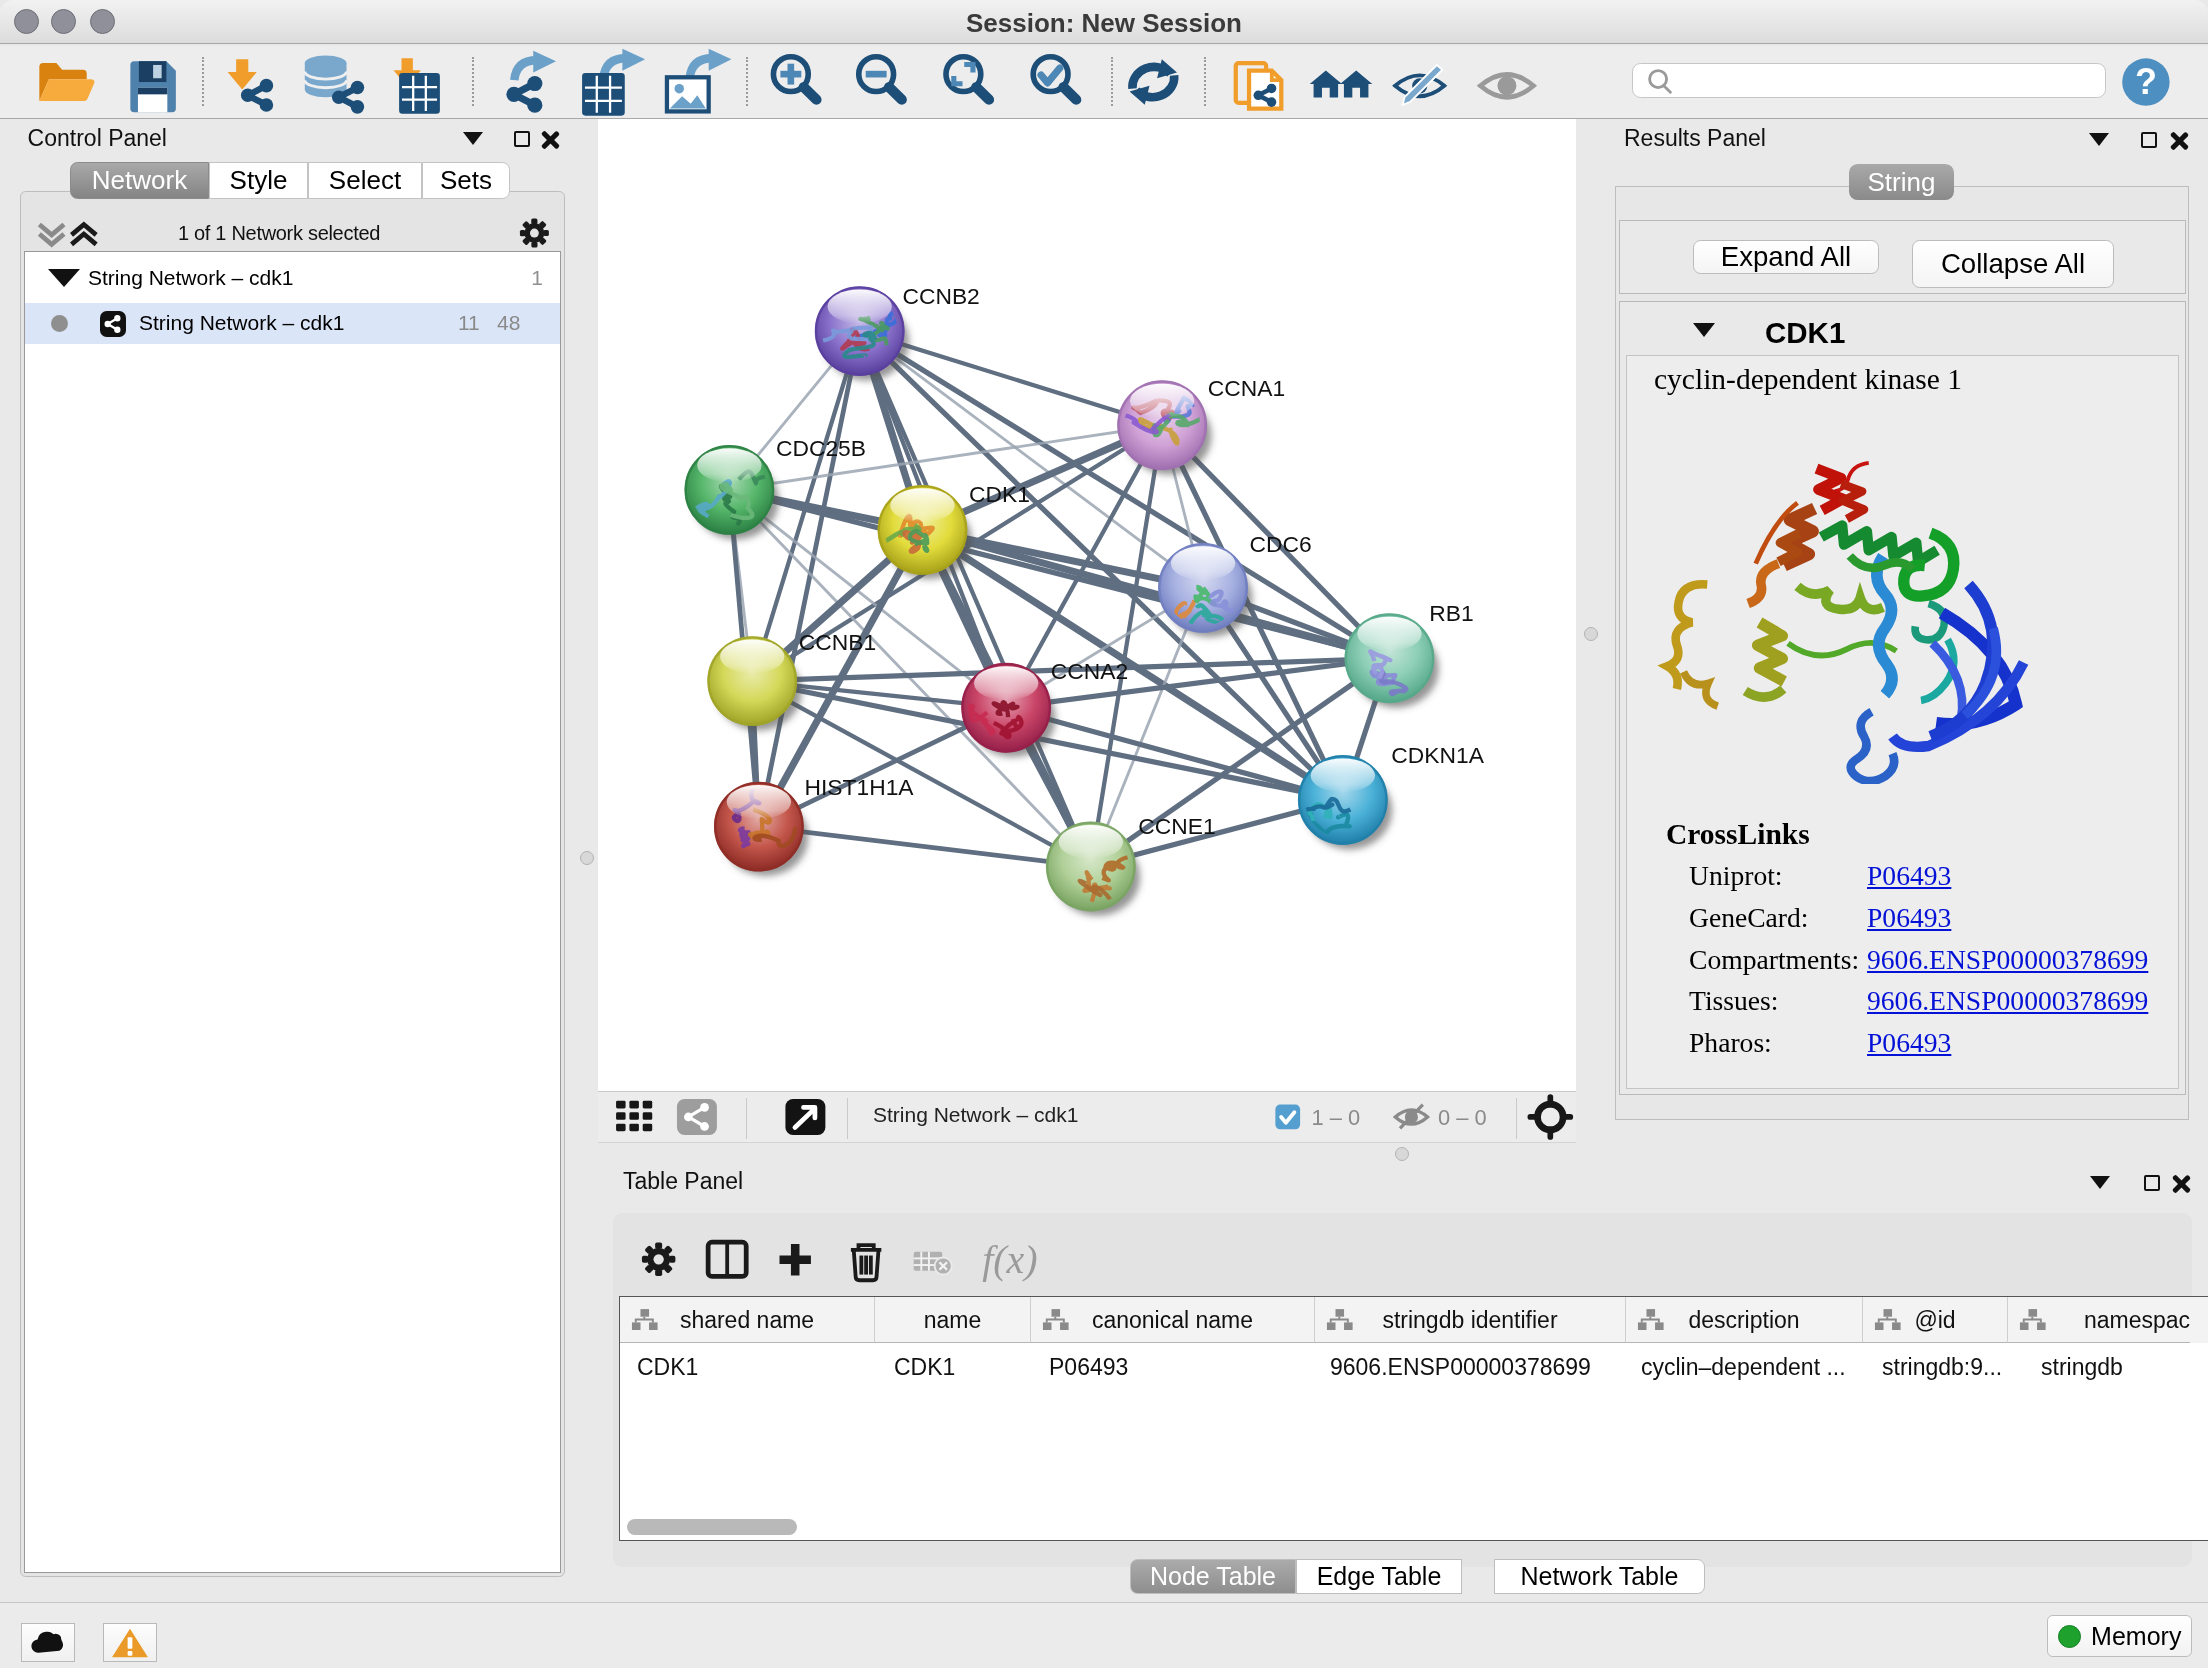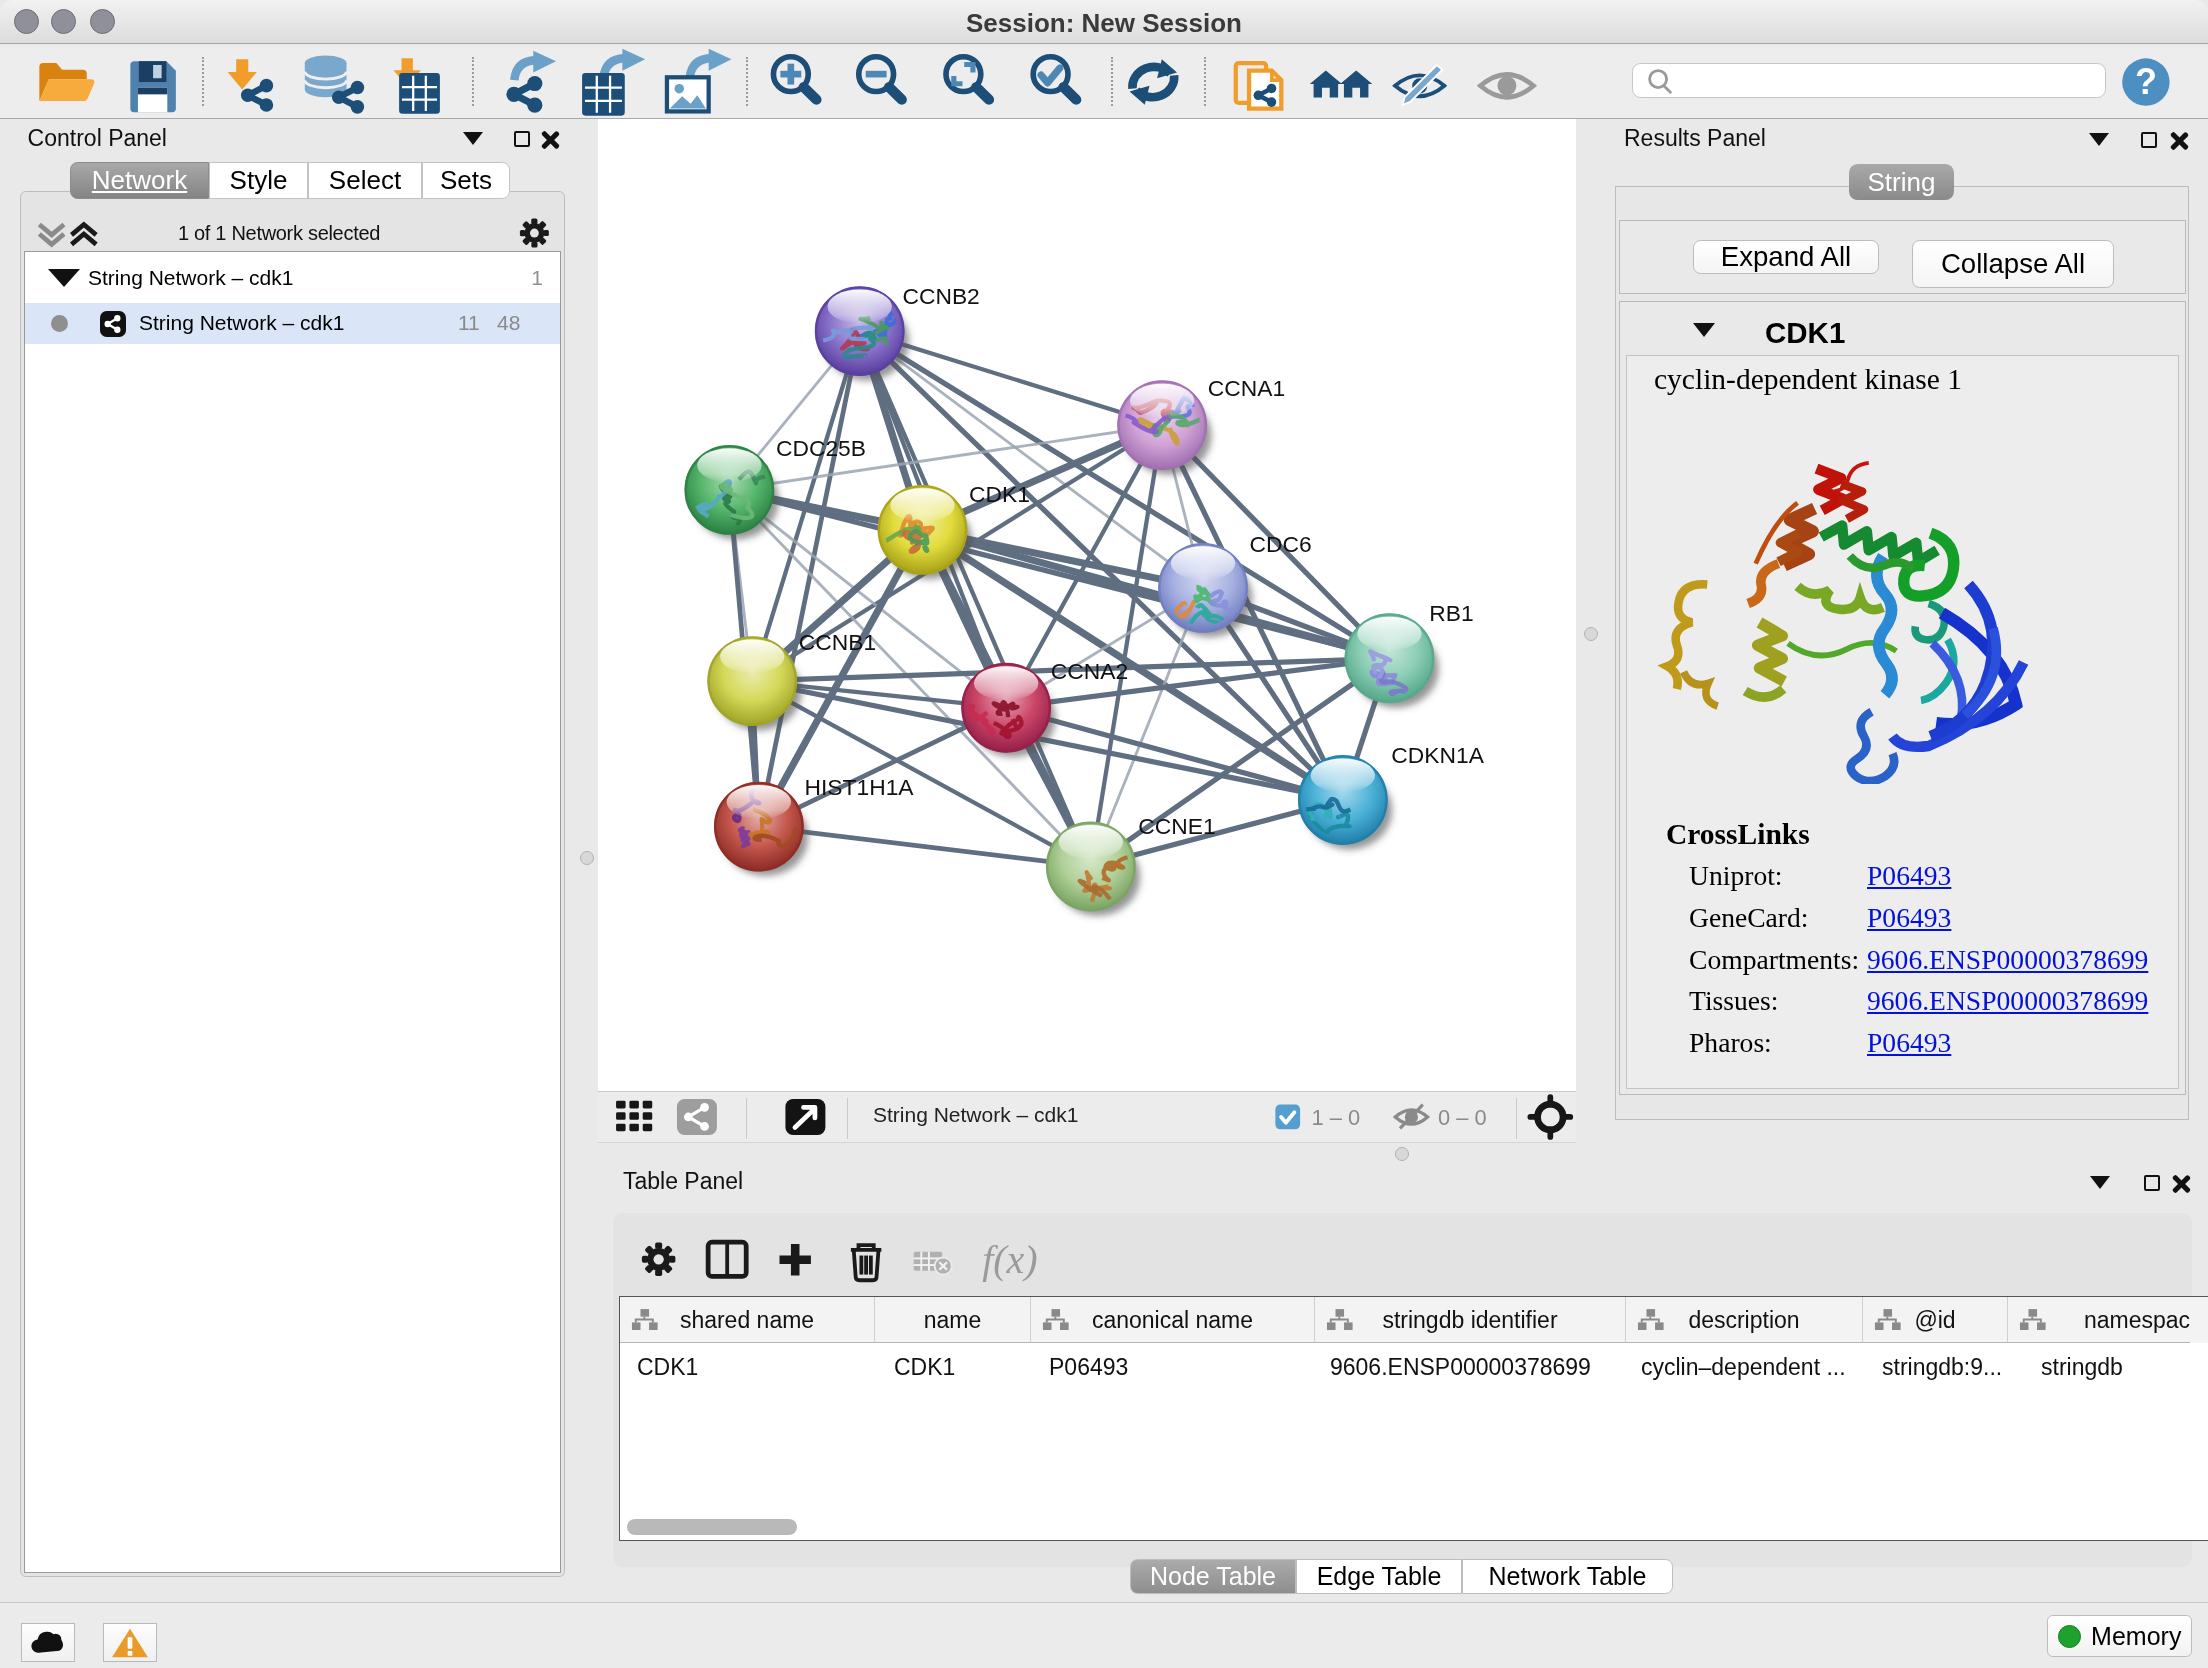--- a/index.html
+++ b/index.html
@@ -196,21 +196,21 @@
         <line x1="24" y1="23" x2="31" y2="30" stroke="#9a9a9a" stroke-width="3" stroke-linecap="round"></line>
       </svg>
     </div>
   </div>
 
   <div id="cp-title" class="abs ptitle">Control Panel</div>
   <div class="tri" style="left:463px; top:132px;"></div>
   <div class="wsq" style="left:514px; top:131px;"></div>
   <div class="wx" style="left:540px; top:131px;"></div>
   <div class="tabrow" style="left:70px; top:162px;">
-    <div class="tab sel" style="width:139px; border-radius:7.6px 0 0 7.6px;text-decoration:underline;">Network</div>
+    <div class="tab sel" style="width:139px; border-radius:7.6px 0 0 7.6px;">Network</div>
     <div class="tab" style="width:99px;">Style</div>
     <div class="tab" style="width:114px;">Select</div>
     <div class="tab" style="width:88px; border-radius:0 7.6px 7.6px 0;">Sets</div>
   </div>
   <div id="cp-box" class="abs"></div>
   <div id="cp-head" class="abs" style="font-size:20px; letter-spacing:-0.3px; color:#111; text-align:center; line-height:35px; padding-right:27px;">1 of 1 Network selected
     <svg width="114" height="35" style="position:absolute;left:0;top:0;" viewBox="0 0 120 37">
       <path d="M 16 9 l 13 11 l 13 -11" fill="none" stroke="#8a8a8a" stroke-width="5"></path>
       <path d="M 16 19 l 13 11 l 13 -11" fill="none" stroke="#8a8a8a" stroke-width="5"></path>
       <path d="M 50 20 l 13 -11 l 13 11" fill="none" stroke="#1a1a1a" stroke-width="5"></path>
@@ -782,21 +782,21 @@
     <div class="td" style="left:710px;">9606.ENSP00000378699</div>
     <div class="td" style="left:1021px;">cyclin–dependent ...</div>
     <div class="td" style="left:1262px;">stringdb:9...</div>
     <div class="td" style="left:1421px;">stringdb</div>
     <div style="position:absolute; left:6.7px; bottom:4.8px; width:170px; height:16px;
       background:#b9b9b9; border-radius:8.6px;"></div>
   </div>
   <div class="tabrow" style="left:1130px; top:1559px;">
     <div class="ttab sel" style="width:166px; border-radius:7.6px 0 0 7.6px;">Node Table</div>
     <div class="ttab" style="width:166px;">Edge Table</div>
-    <div class="ttab" style="width:211px; border-radius:0 7.6px 7.6px 0;">Network Table</div>
+    <div class="ttab" style="width:211px; border-radius:0 7.6px 7.6px 0;margin-left:32px;">Network Table</div>
   </div>
 
   <div id="statusbar" class="abs">
     <div class="sbtn" style="left:21px;">
       <svg width="42" height="28.5" viewBox="0 0 44 30">
         <path d="M 12 26 a 7 7 0 0 1 -1 -14 a 10 10 0 0 1 19 -2 a 7.5 7.5 0 0 1 4 14 z" fill="#111"></path>
         <circle cx="30" cy="12" r="6" fill="#111"></circle>
       </svg>
     </div>
     <div class="sbtn" style="left:103px;">

